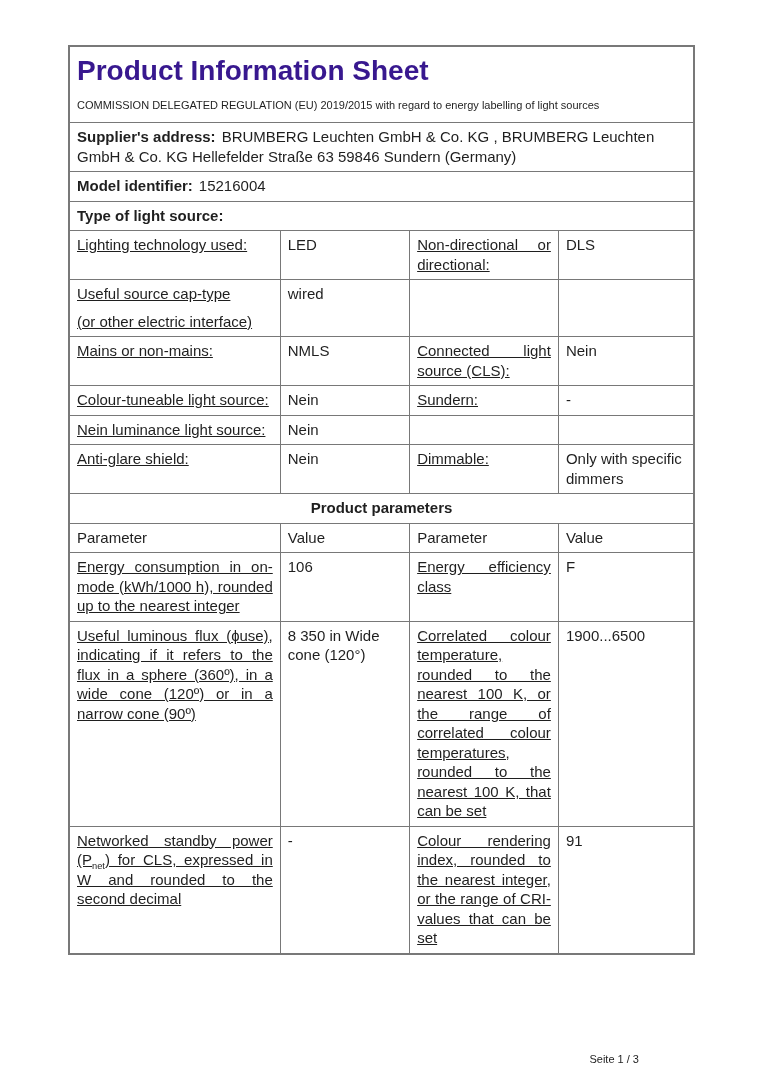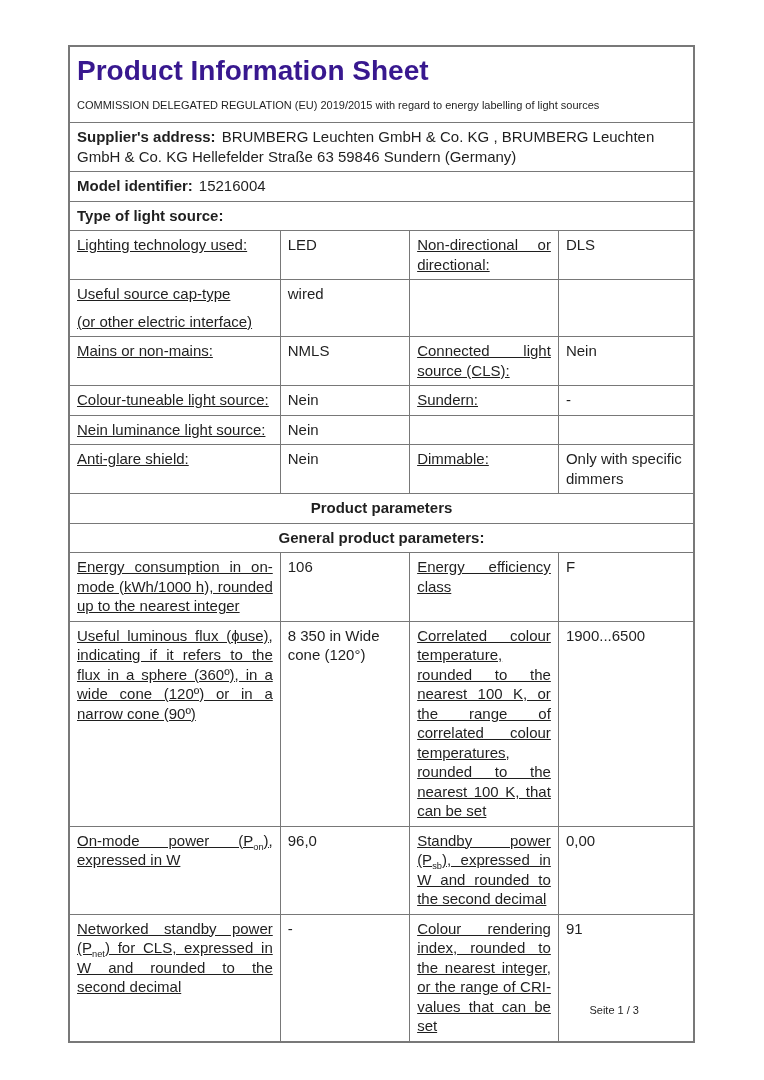--- a/index.html
+++ b/index.html
@@ -52,21 +52,21 @@
   .lbl { font-weight: bold; }
   .sp  { display: inline-block; width: 6px; }
   .param { text-align: justify; text-decoration: underline; }
   .val   { }
   .center-bold { text-align: center; font-weight: bold; }
   .bold { font-weight: bold; }
   .gap-top { margin-top: 8px; }
   sub { font-size: 0.62em; line-height: 0; }
   .footer {
     position: absolute;
-    top: 1004px;
+    top: 1053px;
     right: 69px;
     font-size: 11px;
     color: #1f1f1f;
   }
 </style>
 </head>
 <body>
 
 <div class="page">
   <div class="sheet">
@@ -145,45 +145,42 @@
         <td class="param">Anti-glare shield:</td>
         <td class="val">Nein</td>
         <td class="param">Dimmable:</td>
         <td class="val">Only with specific dimmers</td>
       </tr>
 
       <tr>
         <td colspan="4" class="center-bold">Product parameters</td>
       </tr>
 
+      <tr>
+        <td>Parameter</td>
+        <td>Value</td>
+        <td>Parameter</td>
+        <td>Value</td>
+      </tr>
 
-      <tr>
-        <td colspan="4" class="center-bold">General product parameters:</td>
-      </tr>
 
       <tr>
         <td class="param">Energy consumption in on-mode (kWh/1000 h), rounded up to the nearest integer</td>
         <td class="val">106</td>
         <td class="param">Energy efficiency class</td>
         <td class="val">F</td>
       </tr>
 
       <tr>
         <td class="param">Useful luminous flux (ɸuse), indicating if it refers to the flux in a sphere (360º), in a wide cone (120º) or in a narrow cone (90º)</td>
         <td class="val">8&nbsp;350 in Wide cone (120°)</td>
         <td class="param">Correlated colour temperature, rounded to the nearest 100 K, or the range of correlated colour temperatures, rounded to the nearest 100 K, that can be set</td>
         <td class="val">1900...6500</td>
       </tr>
 
-      <tr>
-        <td class="param"><span>On-mode power (P</span><sub>on</sub><span>), expressed in W</span></td>
-        <td class="val">96,0</td>
-        <td class="param"><span>Standby power (P</span><sub>sb</sub><span>), expressed in W and rounded to the second decimal</span></td>
-        <td class="val">0,00</td>
-      </tr>
 
       <tr>
         <td class="param"><span>Networked standby power (P</span><sub>net</sub><span>) for CLS, expressed in W and rounded to the second decimal</span></td>
         <td class="val">-</td>
         <td class="param">Colour rendering index, rounded to the nearest integer, or the range of CRI-values that can be set</td>
         <td class="val">91</td>
       </tr>
 
     </tbody>
       </table>

